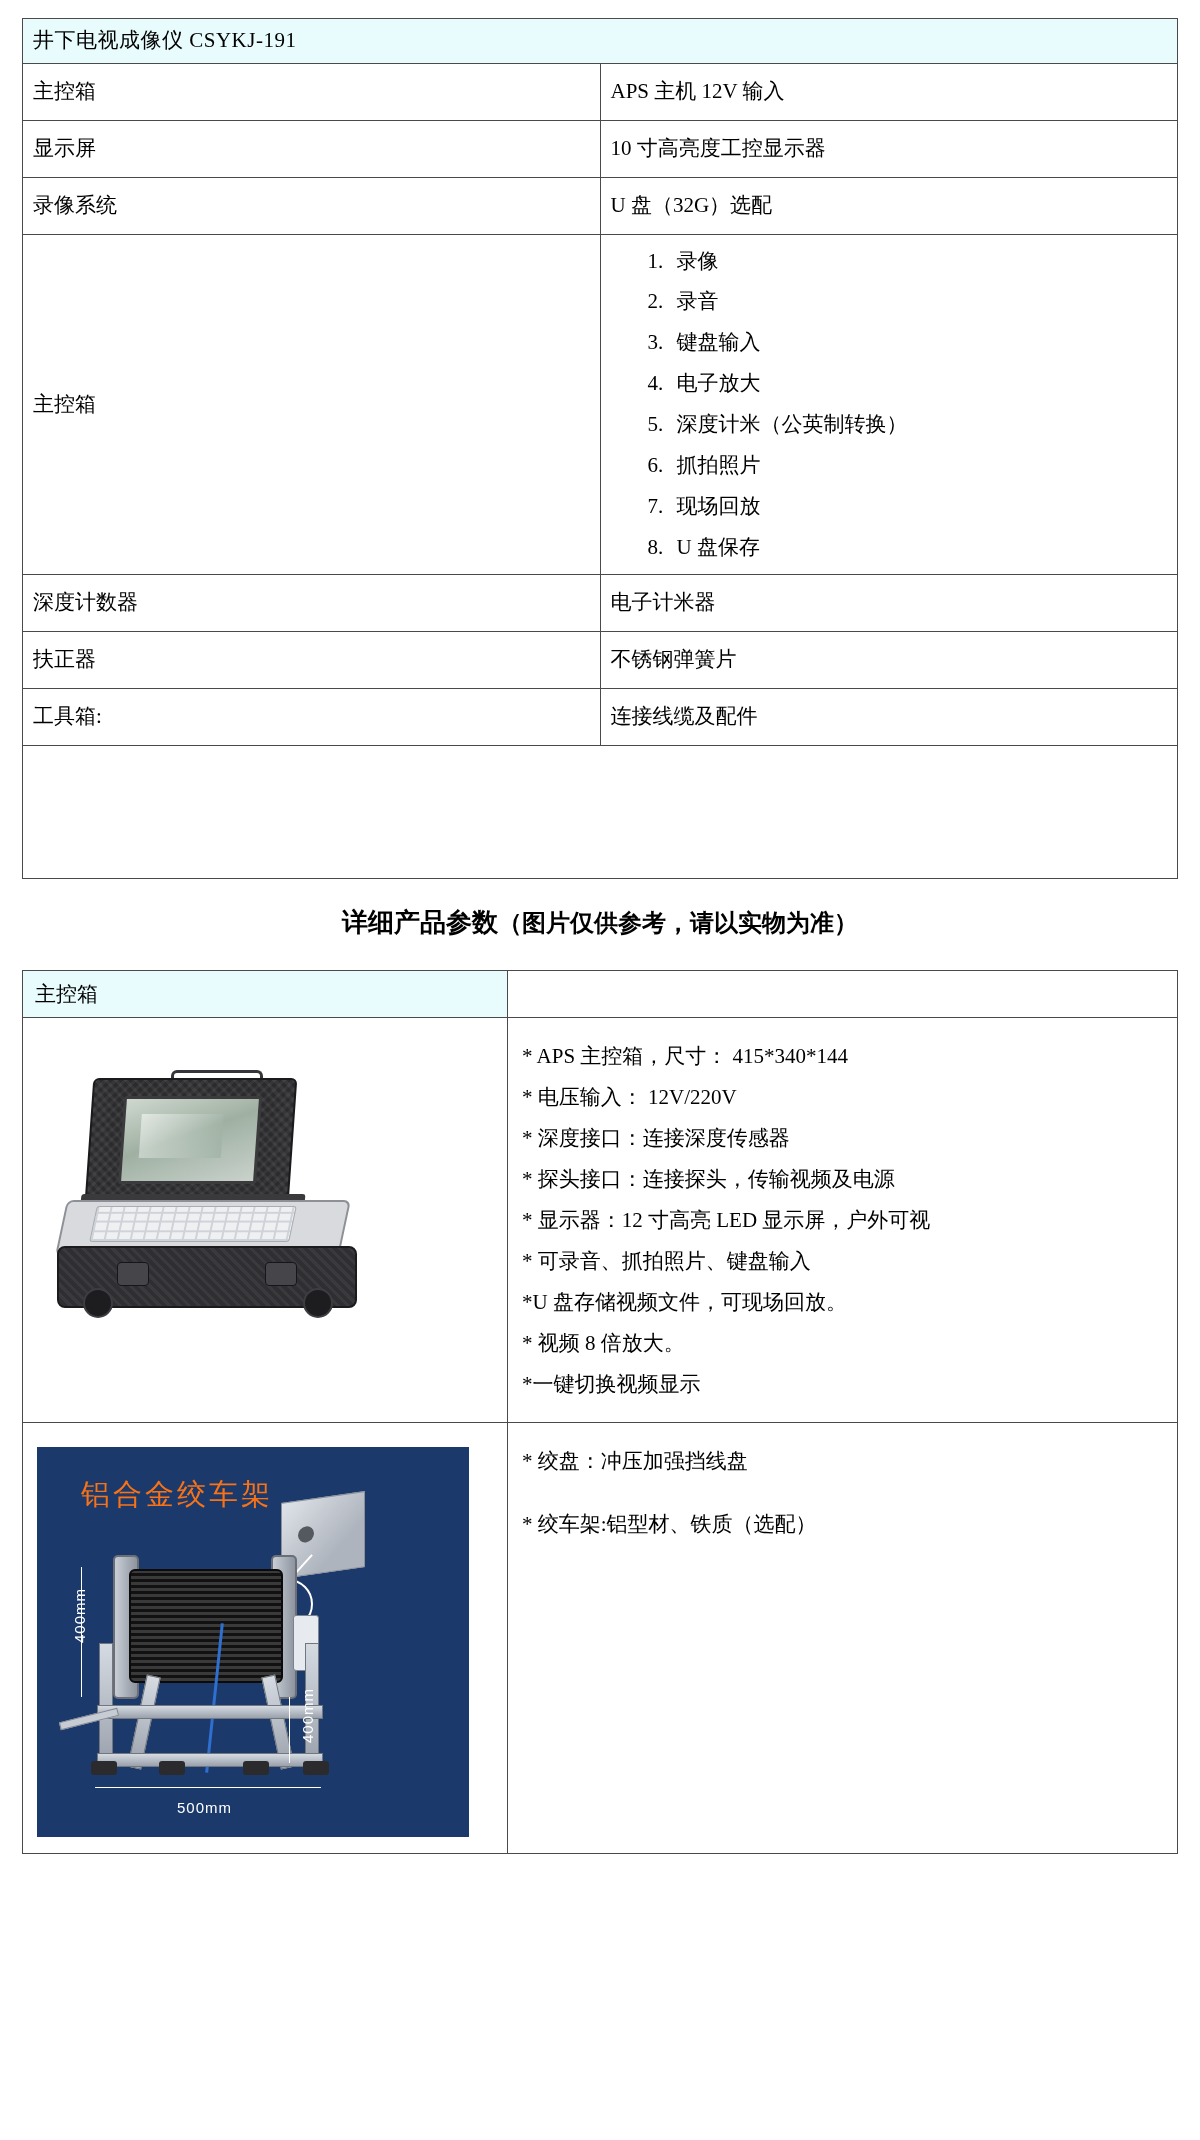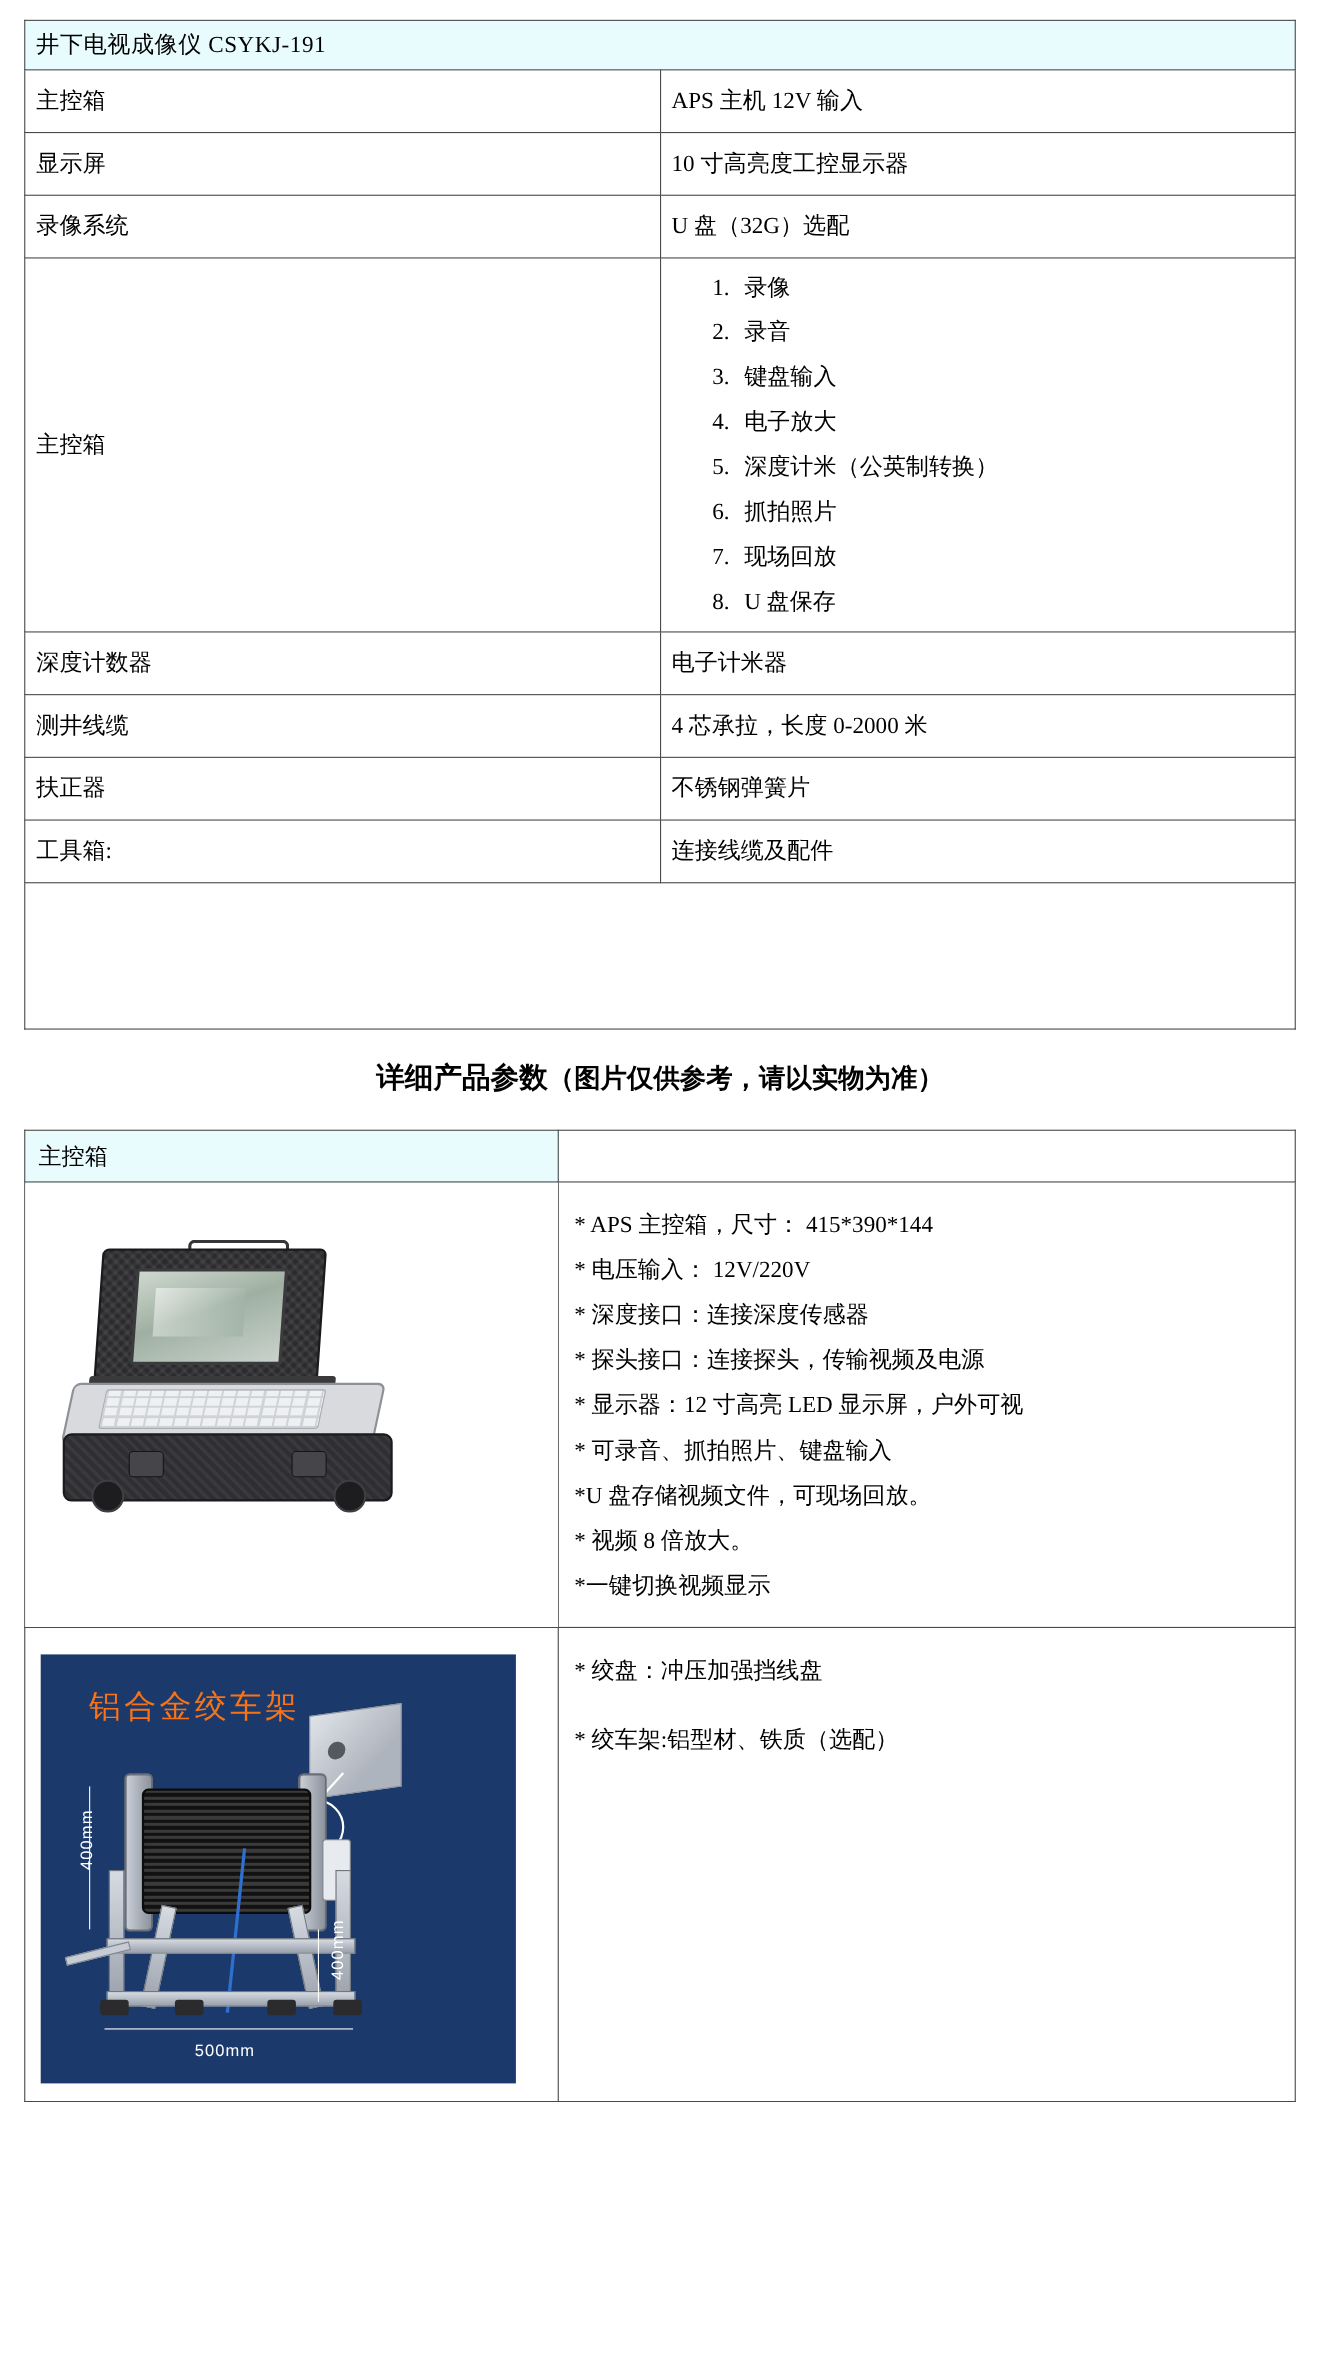--- a/index.html
+++ b/index.html
@@ -456,24 +456,20 @@
               <li>深度计米（公英制转换）</li>
               <li>抓拍照片</li>
               <li>现场回放</li>
               <li>U 盘保存</li>
             </ol>
           </td>
         </tr>
         <tr>
           <td class="lbl pad-tall">深度计数器</td>
           <td class="pad-tall">电子计米器</td>
-        </tr>
-        <tr>
-          <td class="lbl pad-tall">测井线缆</td>
-          <td class="pad-tall">4 芯承拉，长度 0-2000 米</td>
         </tr>
         <tr>
           <td class="lbl pad-tall">扶正器</td>
           <td class="pad-tall">不锈钢弹簧片</td>
         </tr>
         <tr>
           <td class="lbl pad-tall">工具箱:</td>
           <td class="pad-tall">连接线缆及配件</td>
         </tr>
         <tr class="blank-row">
@@ -504,21 +500,21 @@
               <div class="keyboard"></div>
               <div class="case-body">
                 <div class="latch l"></div>
                 <div class="latch r"></div>
                 <div class="wheel l"></div>
                 <div class="wheel r"></div>
               </div>
             </div>
           </td>
           <td class="dt-body">
-            <div class="ln">* APS 主控箱，尺寸： 415*390*144</div>
+            <div class="ln">* APS 主控箱，尺寸： 415*340*144</div>
             <div class="ln">* 电压输入： 12V/220V</div>
             <div class="ln">* 深度接口：连接深度传感器</div>
             <div class="ln">* 探头接口：连接探头，传输视频及电源</div>
             <div class="ln">* 显示器：12 寸高亮 LED 显示屏，户外可视</div>
             <div class="ln">* 可录音、抓拍照片、键盘输入</div>
             <div class="ln">*U 盘存储视频文件，可现场回放。</div>
             <div class="ln">* 视频 8 倍放大。</div>
             <div class="ln">*一键切换视频显示</div>
           </td>
         </tr>

